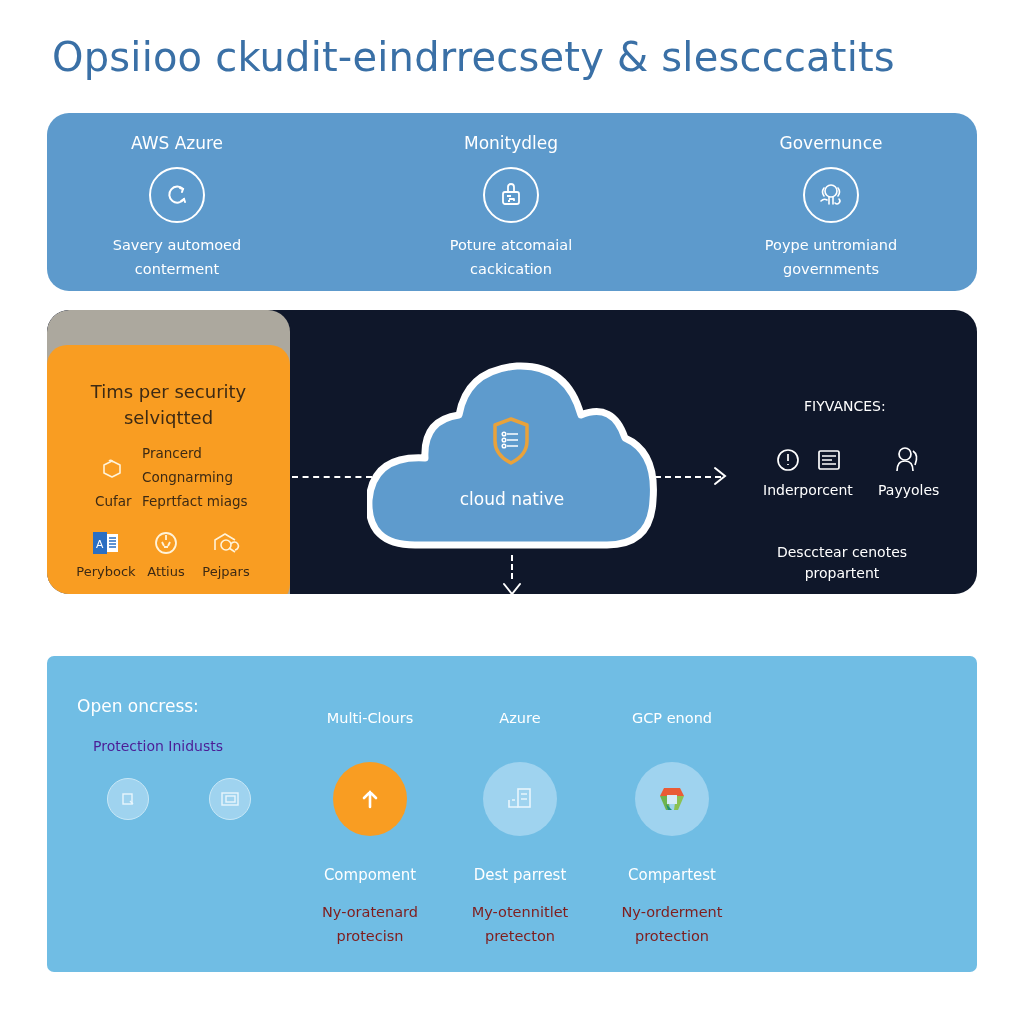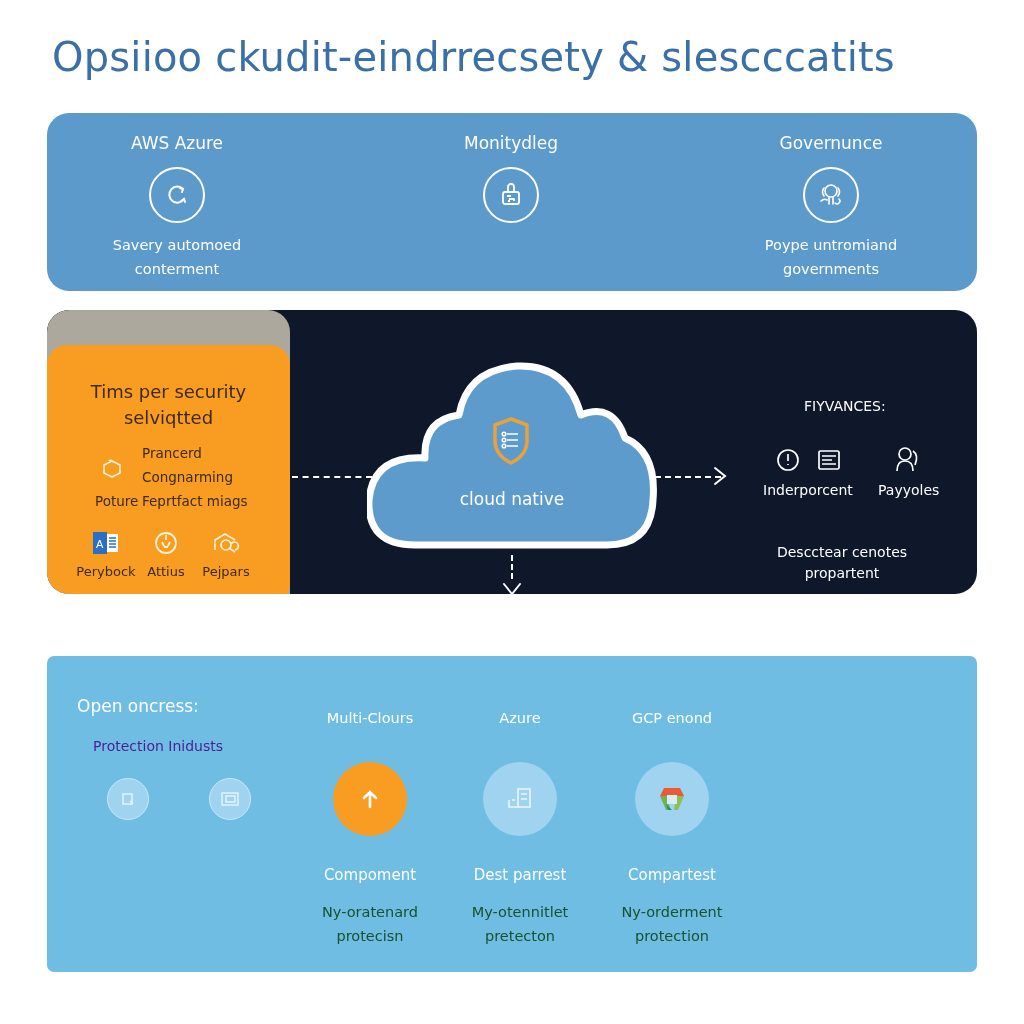--- a/index.html
+++ b/index.html
@@ -75,21 +75,21 @@
     }
     .bp-aws { position: absolute; left: 42px; top: 172px; font-size: 14.5px; color: #1f3a55; line-height: 29px; }
 
     .bcol { position: absolute; top: 0; width: 170px; height: 100%; }
     .bcol .bc-title { position: absolute; top: 54px; width: 100%; text-align: center; font-size: 14.5px; color: #ffffff; }
     .bcol .bc-circle {
       position: absolute; top: 106px; left: 48px; width: 74px; height: 74px; border-radius: 50%;
       display: flex; align-items: center; justify-content: center;
     }
     .bcol .bc-name { position: absolute; top: 210px; width: 100%; text-align: center; font-size: 15px; color: #ffffff; }
-    .bcol .bc-desc { position: absolute; top: 244px; width: 100%; text-align: center; font-size: 14.5px; color: #14532d; line-height: 24px; }
+    .bcol .bc-desc { position: absolute; top: 244px; width: 100%; text-align: center; font-size: 14.5px; color: #7f1d1d; line-height: 24px; }
   </style>
 </head>
 <body>
 
 <div class="title">Opsiioo ckudit-eindrrecsety &amp; slescccatits</div>
 
 <div class="panel-top">
   <div class="top-col" style="left:0px;">
     <div class="col-title">AWS Azure</div>
     <div class="circle">
@@ -107,20 +107,24 @@
 
   <div class="top-col" style="left:334px;">
     <div class="col-title">Monitydleg</div>
     <div class="circle">
       <svg width="30" height="30" viewBox="0 0 30 30" fill="none" stroke="#fff" stroke-width="1.8" stroke-linejoin="round">
         <path d="M12 12 V7 a3 3 0 0 1 6 0 V12"></path>
         <rect x="7" y="12" width="16" height="12" rx="2"></rect>
         <path d="M11 16 h4 M13 19 h5 v2 M12 21 h2"></path>
       </svg>
     </div>
+    <div class="desc">
+      <div>Poture atcomaial</div>
+      <div>cackication</div>
+    </div>
   </div>
 
   <div class="top-col" style="left:654px;">
     <div class="col-title">Governunce</div>
     <div class="circle">
       <svg width="32" height="32" viewBox="0 0 32 32" fill="none" stroke="#fff" stroke-width="1.6" stroke-linecap="round">
         <circle cx="16" cy="12" r="6"></circle>
         <path d="M9 9 Q6 13 9 17 M23 9 Q26 13 23 17"></path>
         <path d="M14 18 v7 M18 18 v7"></path>
         <path d="M6 22 q3 -3 6 -1 M20 24 q2 2 4 0 q2 -2 0 -4"></path>
@@ -142,21 +146,21 @@
       <div>selviqtted</div>
     </div>
     <span style="position:absolute;left:54px;top:113px;">
       <svg width="22" height="22" viewBox="0 0 22 22" fill="none" stroke="#fff3d9" stroke-width="1.6" stroke-linejoin="round">
         <path d="M11 3 L19 7 V15 L11 19 L3 15 V7 Z"></path>
         <path d="M8 3 q2 -2 4 1"></path>
       </svg>
     </span>
     <span class="oc-line" style="left:95px;top:100px;">Prancerd</span>
     <span class="oc-line" style="left:95px;top:124px;">Congnarming</span>
-    <span class="oc-line" style="left:48px;top:148px;">Poture</span>
+    <span class="oc-line" style="left:48px;top:148px;">Cufar</span>
     <span class="oc-line" style="left:95px;top:148px;">Feprtfact miags</span>
 
     <div class="oc-item" style="left:24px;top:185px;">
       <span style="display:inline-block;">
         <svg width="28" height="26" viewBox="0 0 28 26">
           <rect x="1" y="2" width="14" height="22" fill="#2b6fc2"></rect>
           <text x="4" y="18" font-size="11" fill="#fff" font-family="Liberation Sans, sans-serif">A</text>
           <rect x="15" y="4" width="11" height="18" fill="#fff"></rect>
           <path d="M17 8 h7 M17 11 h7 M17 14 h7 M17 17 h7" stroke="#2b6fc2" stroke-width="1.3"></path>
         </svg>

